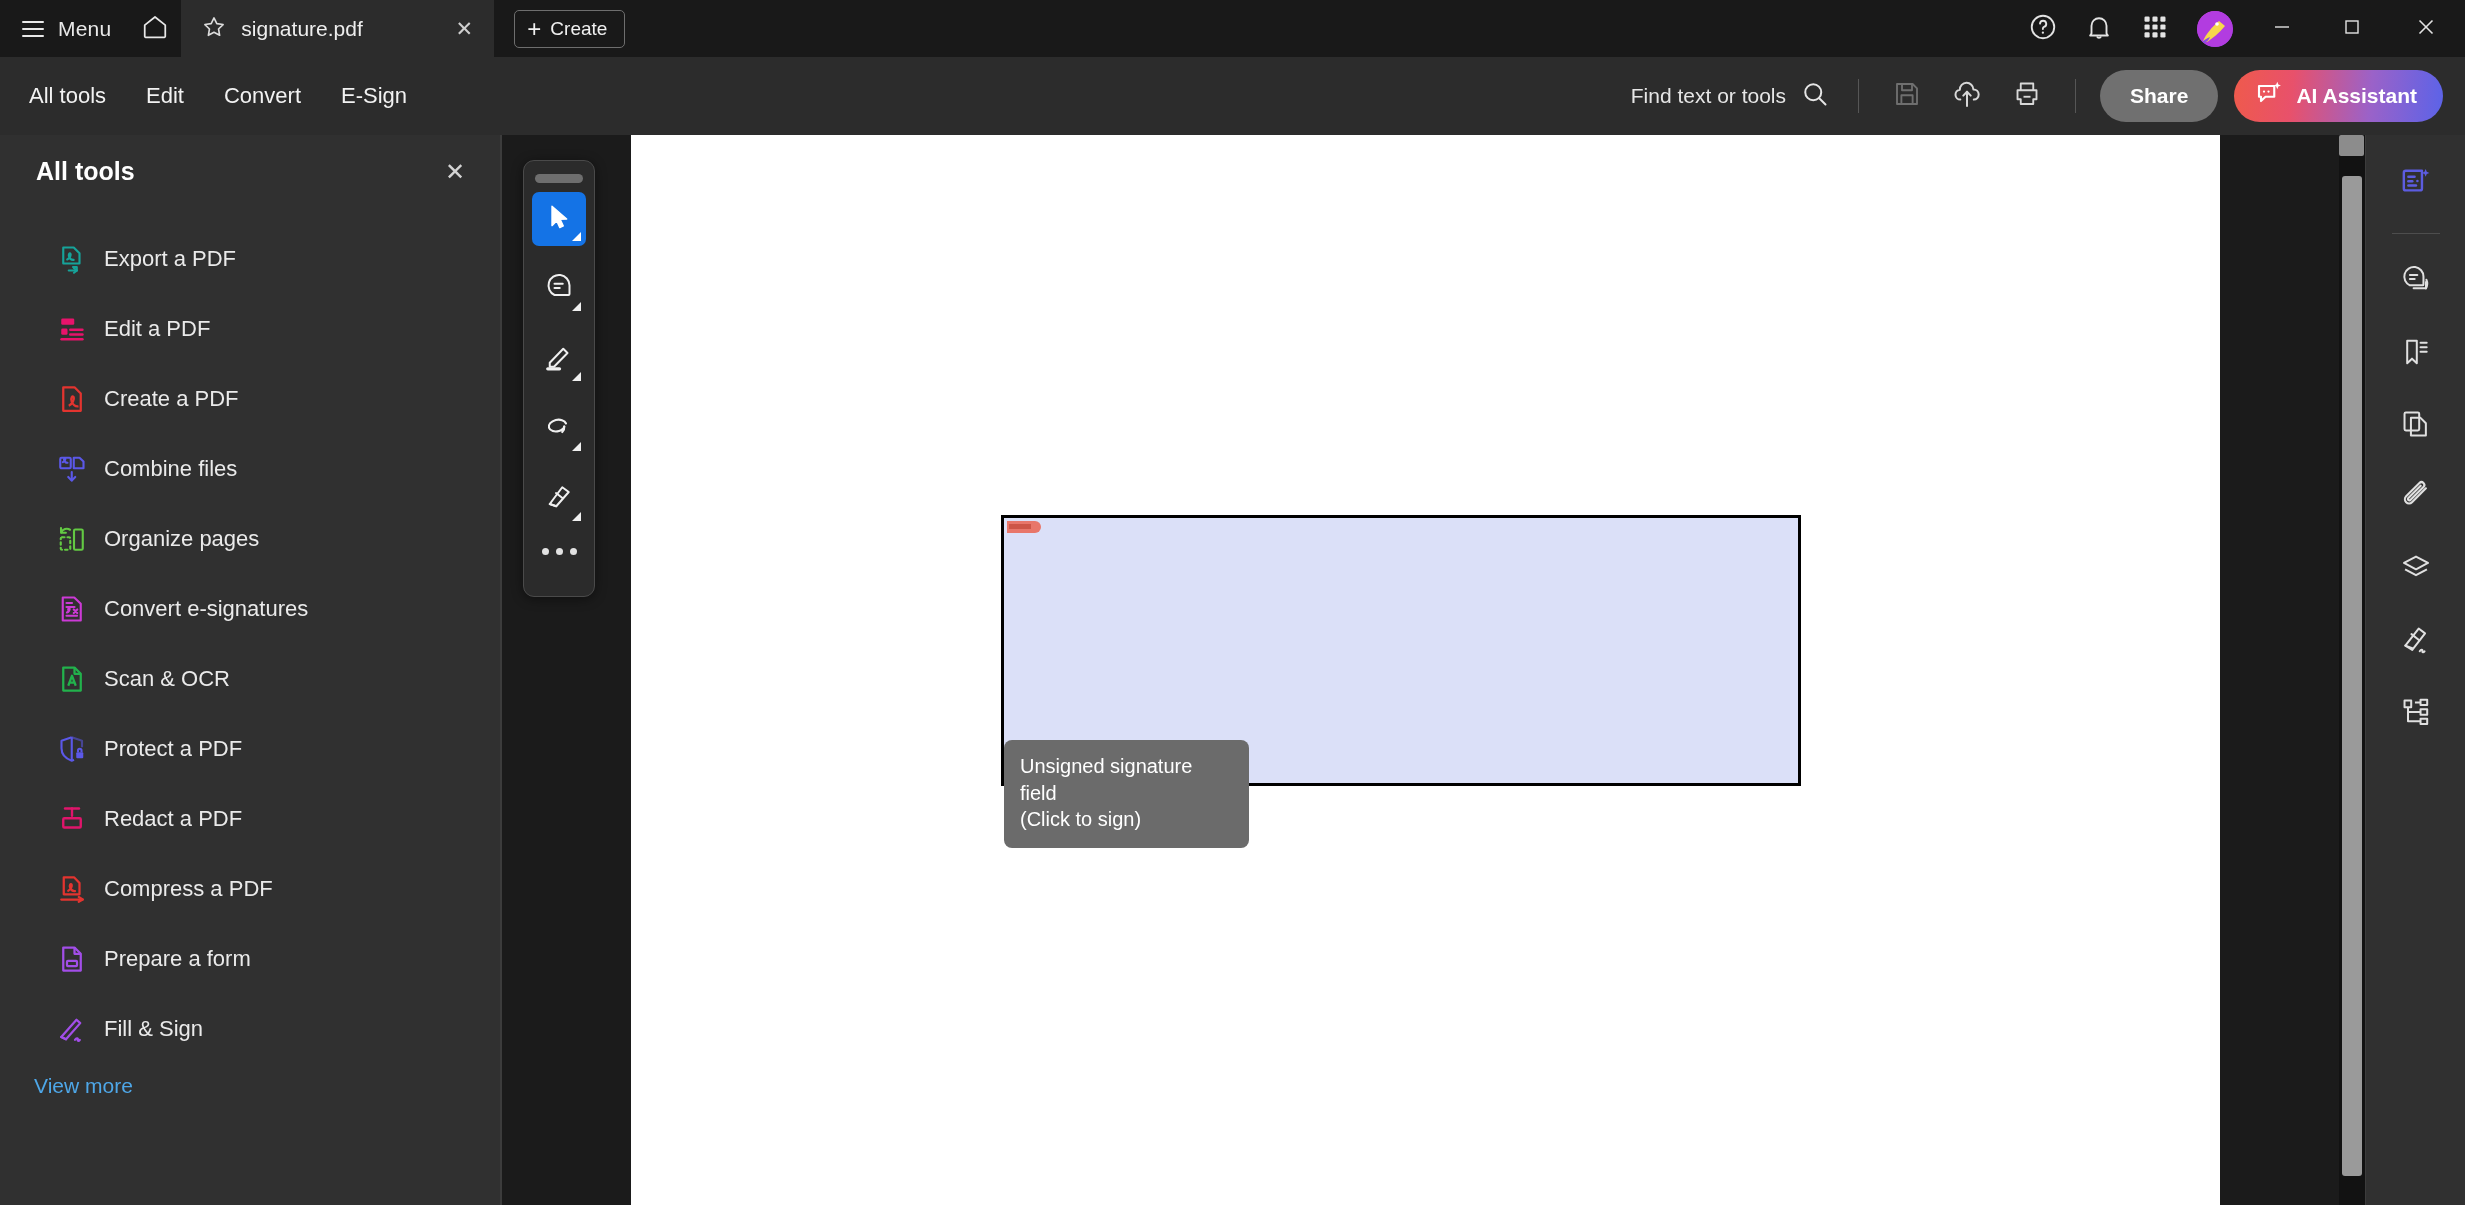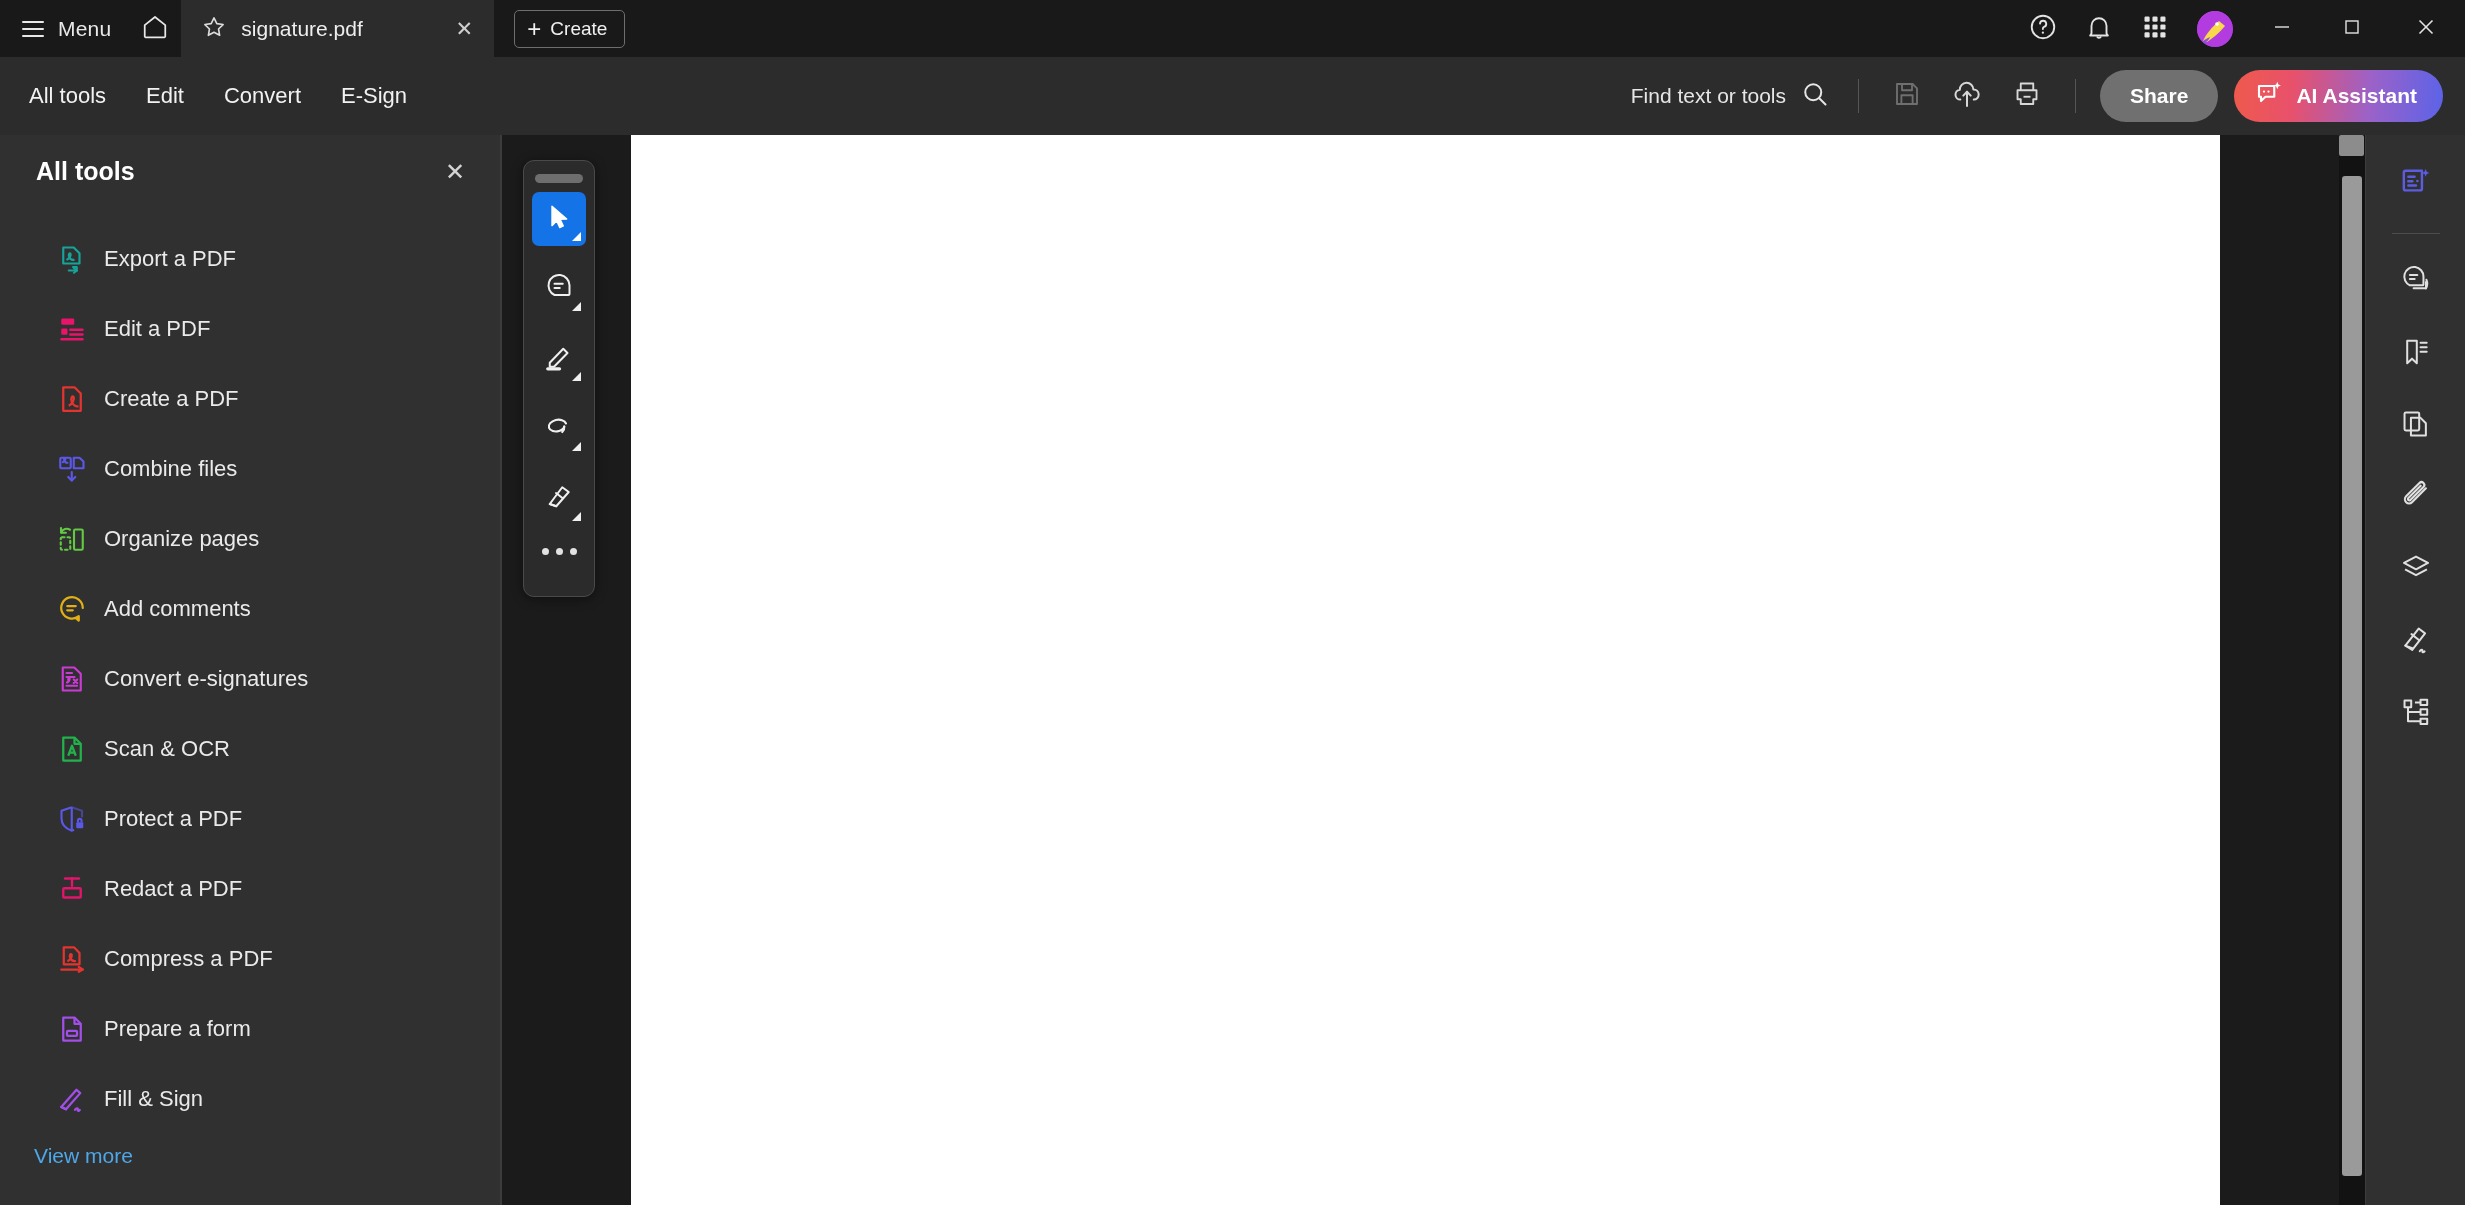--- a/index.html
+++ b/index.html
@@ -468,30 +468,20 @@
           <path d="M3.4 6.8a4.8 4.8 0 0 1 7-2.2"></path>
             <polyline points="3.2,3.2 3.3,7 7.1,7"></polyline>
           <g stroke-dasharray="2 2.4">
               <rect x="3" y="10.6" width="7.6" height="10" rx="1"></rect>
             </g>
         </svg>
       </span>
       <span class="ti-label">Organize pages</span>
     </div>
 
-    <div class="tool-item">
-      <span class="ti-icon">
-        <svg width="30" height="30" viewBox="0 0 24 24" fill="none" stroke="#e0b016" stroke-width="1.8" stroke-linejoin="round" stroke-linecap="round">
-          <path d="M20.6 11.2a8.6 8.6 0 1 0-3.2 6.6v3.4l-2.6-2.1"></path>
-          <line x1="8.2" y1="9.6" x2="15" y2="9.6"></line>
-            <line x1="8.2" y1="13" x2="12.6" y2="13"></line>
-        </svg>
-      </span>
-      <span class="ti-label">Add comments</span>
-    </div>
 
     <div class="tool-item">
       <span class="ti-icon">
         <svg width="30" height="30" viewBox="0 0 24 24" fill="none" stroke="#cc3ad6" stroke-width="1.7" stroke-linejoin="round" stroke-linecap="round">
           <path d="M4.6 2.8h9.2L19 7.8v13.4H4.6z"></path>
           <line x1="7.6" y1="7.2" x2="12" y2="7.2"></line>
             <line x1="7.6" y1="10.4" x2="14" y2="10.4"></line>
           <line x1="7.6" y1="17.4" x2="16" y2="17.4"></line>
           <path d="M8 14.8c1.5-.6 2.4-2.3 2-3.2-.4-.9-1.4.2-.9 1.5"></path>
           <path d="M13.4 12.4l2.8 2.8M16.2 12.4l-2.8 2.8"></path>
@@ -573,20 +563,27 @@
 
   <span class="view-more">View more</span>
 </div>
 
 <div class="panel-divider"></div>
 
 <div class="viewer">
 
   <div class="page">
 
+    <div class="sig-field">
+      <span class="sig-flag"></span>
+      <div class="tooltip">
+        <div>Unsigned signature field</div>
+        <div>(Click to sign)</div>
+      </div>
+    </div>
   </div>
 
   <div class="float-toolbar">
     <div class="ft-grip"></div>
 
     <div class="ft-btn sel">
       <span>
         <svg width="28" height="28" viewBox="0 0 24 24" fill="#ffffff" stroke="#ffffff" stroke-width="1.2" stroke-linejoin="round">
           <path d="M6 2.8 6 19.4l4.1-4.1 2.6 5.8 3-1.4-2.7-5.7 5.6-.3z"></path>
         </svg>

